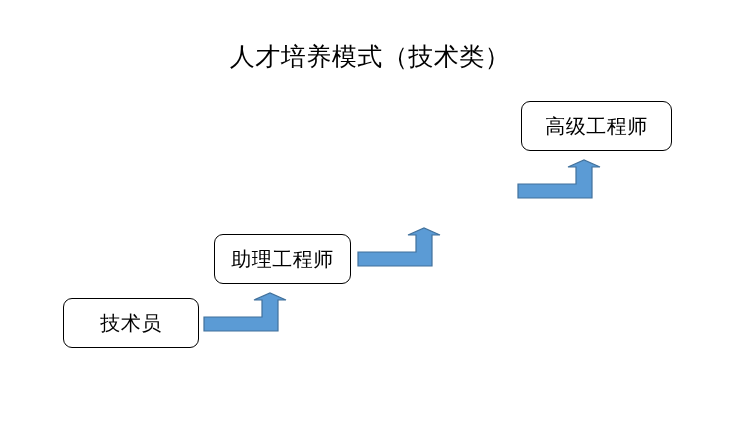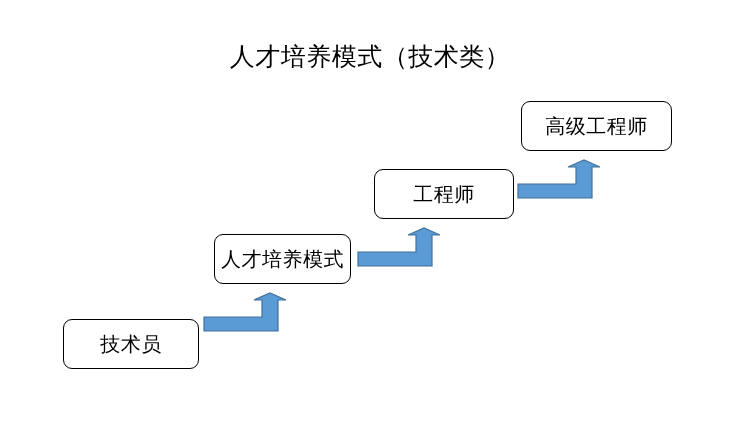--- a/index.html
+++ b/index.html
@@ -76,29 +76,26 @@
       <path d="M 1,25 L 59,25 L 59,8 L 51,8 L 67,1 L 83,8 L 75,8 L 75,39 L 1,39 Z" fill="#5b9bd5" stroke="#41719c" stroke-width="1.2" stroke-linejoin="miter"></path>
     </svg>
   </div>
 
   <div class="arrow-elbow" id="arrow-2" style="left:517px; top:159px; width:84px; height:40px;">
     <svg width="84" height="40" viewBox="0 0 84 40" xmlns="http://www.w3.org/2000/svg">
       <path d="M 1,25 L 59,25 L 59,8 L 51,8 L 67,1 L 83,8 L 75,8 L 75,39 L 1,39 Z" fill="#5b9bd5" stroke="#41719c" stroke-width="1.2" stroke-linejoin="miter"></path>
     </svg>
   </div>
 
-  <div class="node-box" id="node-0" style="left: 63px; top: 298px; width: 136px; height: 50px; background: rgb(255, 255, 255); border-color: rgb(0, 0, 0); margin-top: 21px;">
+  <div class="node-box" id="node-0" style="left: 63px; top: 298px; width: 136px; height: 50px; background: rgb(255, 255, 255); border-color: rgb(0, 0, 0);">
     <span class="node-label" style="color: rgb(0, 0, 0);">技术员</span>
   </div>
 
   <div class="node-box" id="node-1" style="left: 214px; top: 234px; width: 137px; height: 50px; background: rgb(255, 255, 255); border-color: rgb(0, 0, 0);">
-    <span class="node-label" style="color: rgb(0, 0, 0);">人才培养模式</span>
+    <span class="node-label" style="color: rgb(0, 0, 0);">助理工程师</span>
   </div>
 
-  <div class="node-box" id="node-2" style="left: 374px; top: 169px; width: 140px; height: 50px; background: rgb(255, 255, 255); border-color: rgb(0, 0, 0);">
-    <span class="node-label" style="color: rgb(0, 0, 0);">工程师</span>
-  </div>
 
   <div class="node-box" id="node-3" style="left: 521px; top: 101px; width: 151px; height: 50px; background: rgb(255, 255, 255); border-color: rgb(0, 0, 0);">
     <span class="node-label" style="color: rgb(0, 0, 0);">高级工程师</span>
   </div>
 
 </div>
 
 </body></html>

